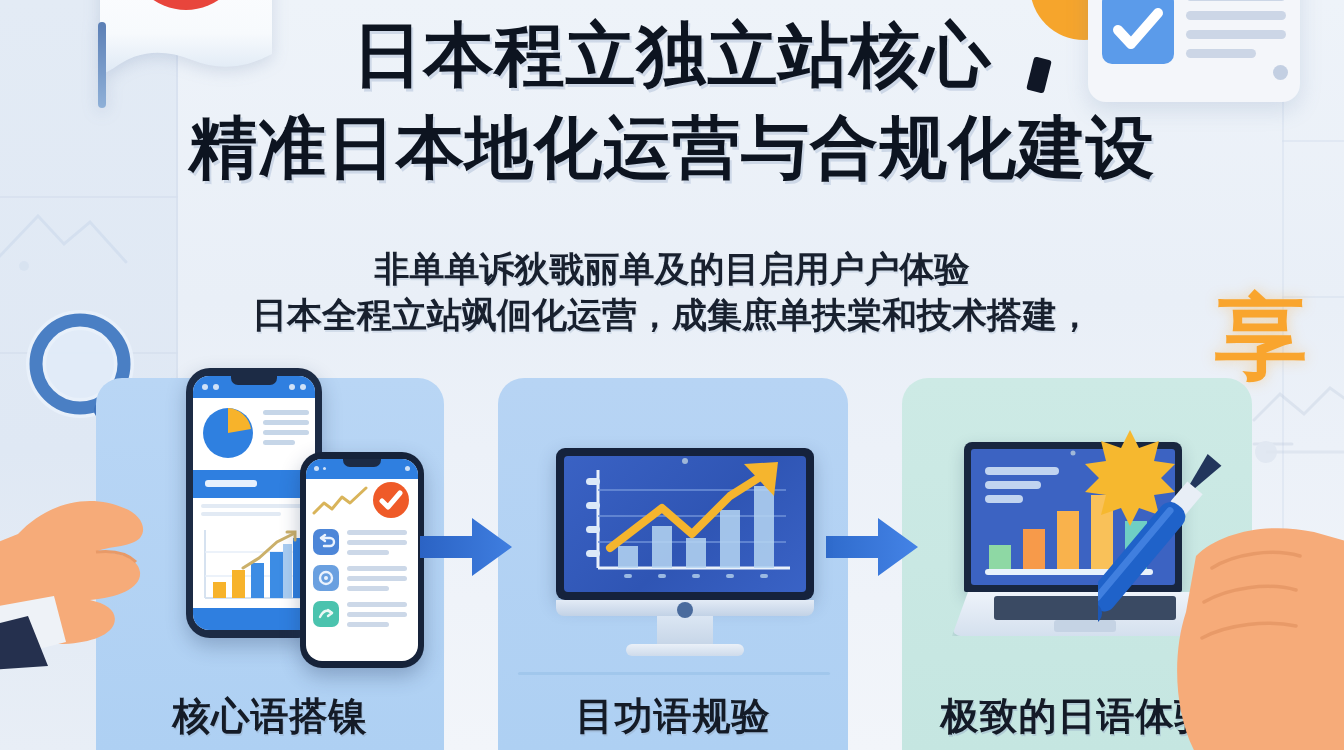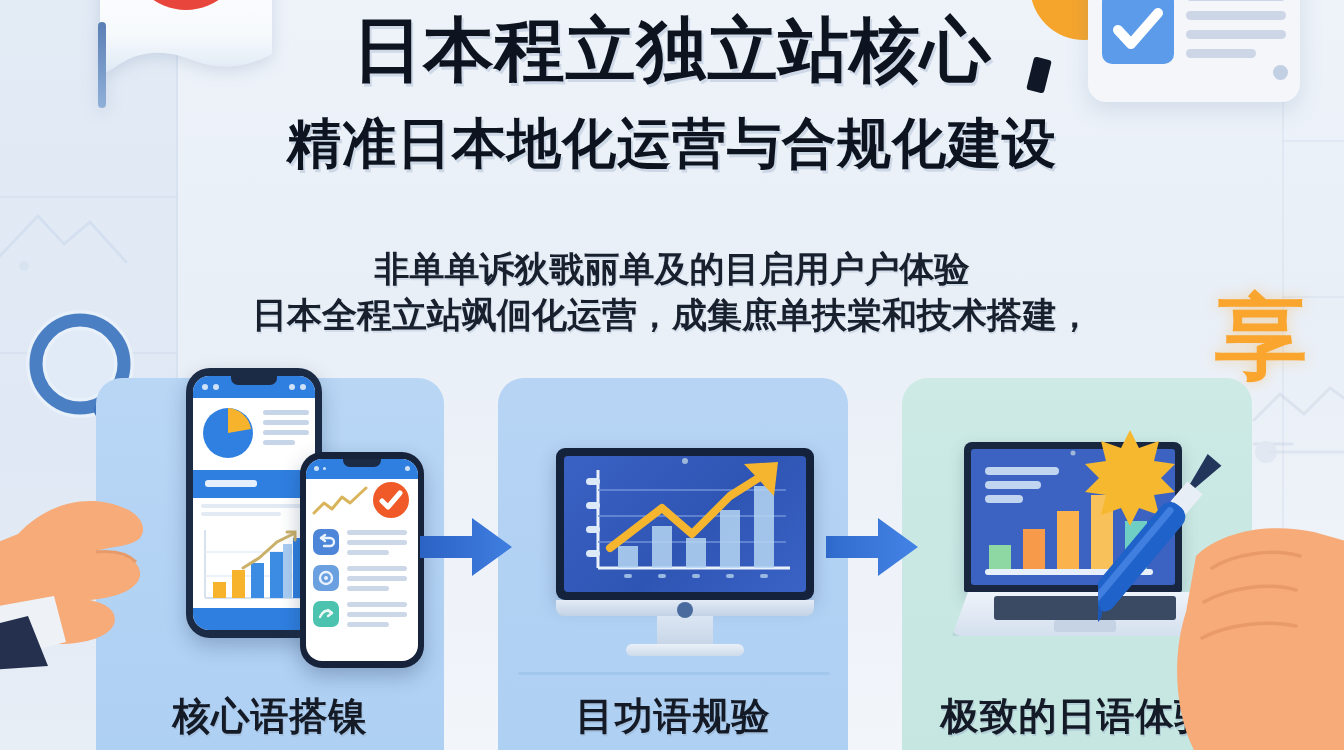--- a/index.html
+++ b/index.html
@@ -74,27 +74,27 @@
   .orange-mark {
     position:absolute; left:1215px; top:292px;
     font-size:92px; font-weight:700; color:#f9a52e; line-height:1;
     text-shadow:0 0 14px rgba(249,165,46,.35);
     font-family:"DejaVu Sans",sans-serif;
   }
 
   
   .title-block { position:absolute; left:0; top:14px; width:1344px; text-align:center; }
   .title-l1, .title-l2 {
-    font-family:Liberation Mono, monospace;
+    font-family:Liberation Serif, serif;
     font-weight:700; color:#0d1420; letter-spacing:1px; white-space:nowrap;
     text-shadow:2px 3px 0 rgba(150,170,200,.35);
     text-align:center;
   }
   .title-l1 { font-size:70px; line-height:84px; }
-  .title-l2 { font-size:54px; line-height:92px; margin-top:4px; }
+  .title-l2 { font-size:68px; line-height:92px; margin-top:4px; }
   .subtitle {
     position:absolute; left:0; top:246px; width:1344px; text-align:center;
     font-family:"DejaVu Sans","Liberation Sans",sans-serif;
     font-weight:700; font-size:35px; line-height:46px; color:#18202e;
     text-shadow:1px 2px 0 rgba(160,178,205,.30);
     white-space:nowrap;
   }
 
   
   .panels { position:absolute; left:0; top:378px; width:1344px; height:372px; }

